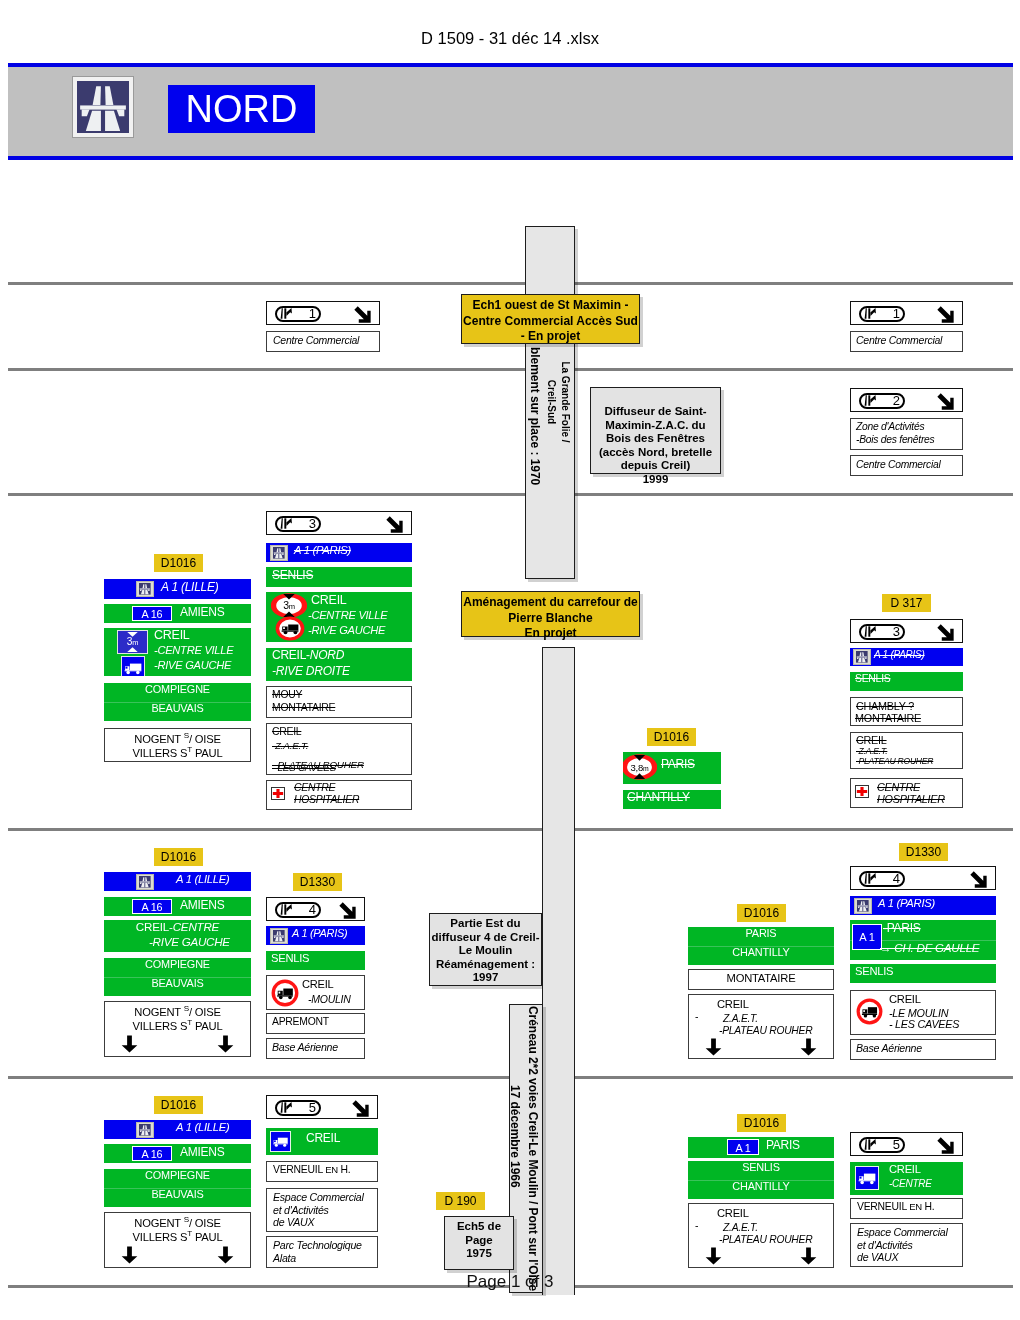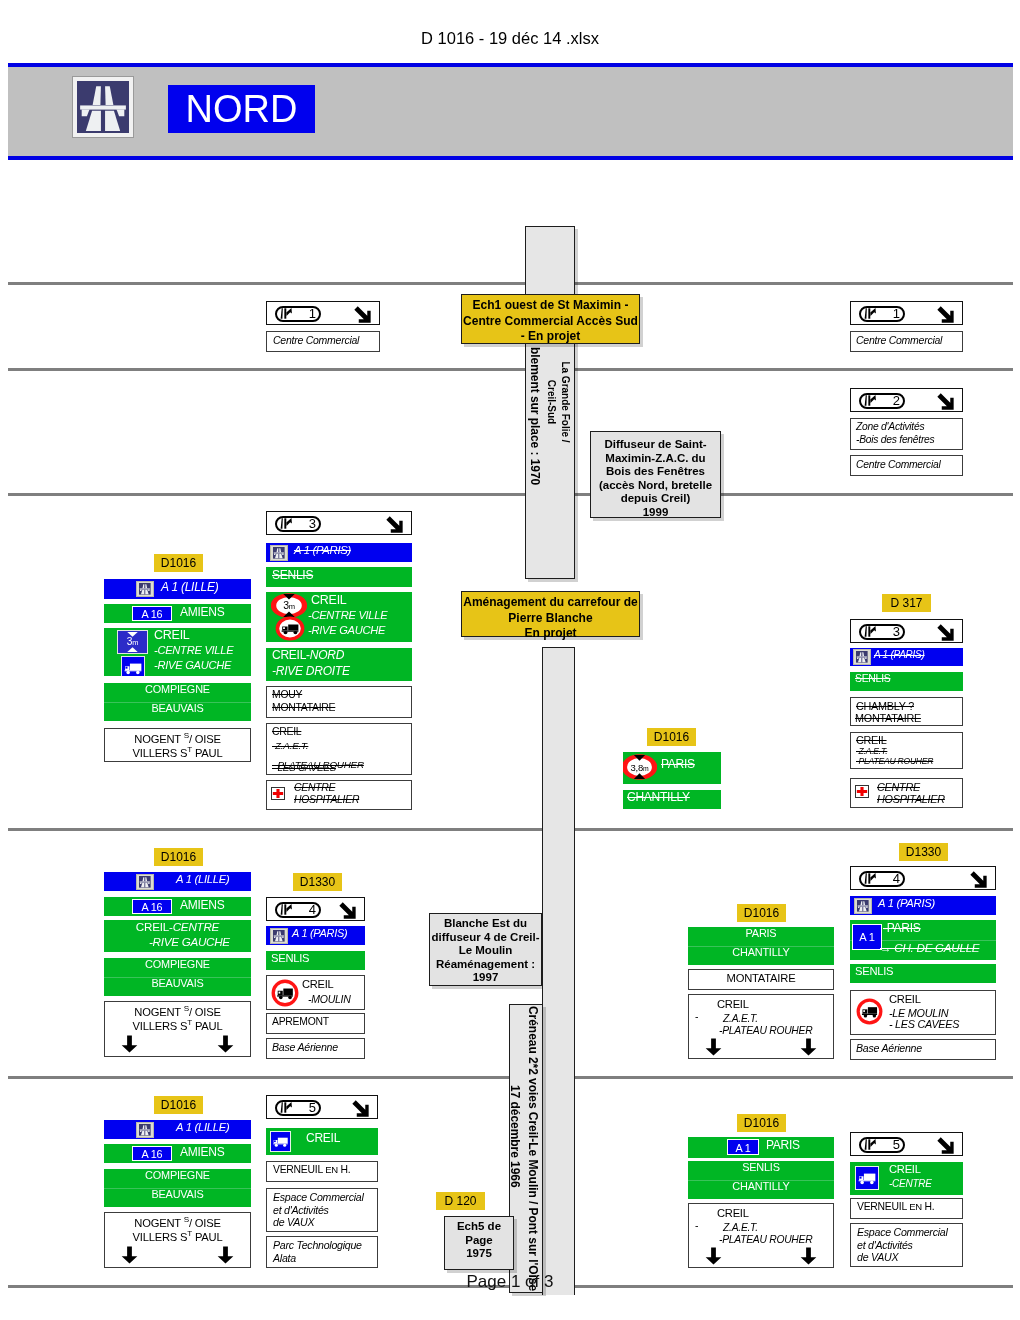--- a/index.html
+++ b/index.html
@@ -46,21 +46,21 @@
   .vtxt{position:absolute;transform-origin:left top;transform:rotate(90deg);white-space:nowrap;
         font-size:12px;font-weight:bold;color:#000;letter-spacing:-0.05px;}
   
   .rbadge{position:absolute;box-sizing:border-box;background:#e7c417;color:#000;
           font-size:12px;text-align:center;line-height:18px;}
 </style>
 </head>
 <body>
 
 <div class="page">
-<div id="doctitle">D 1016 - 19 déc 14 .xlsx</div>
+<div id="doctitle">D 1509 - 31 déc 14 .xlsx</div>
 <div class="hdrband">
 <span class="hdr-mw">
         <svg viewBox="0 0 100 100" width="52" height="52" style="display:block;">
           <rect width="100" height="100" fill="#3b3b6e"></rect>
           <path d="M37,10 L30,46 L45,46 L46,10 Z" fill="#eef0f2"></path>
           <path d="M63,10 L70,46 L55,46 L54,10 Z" fill="#eef0f2"></path>
           <rect x="6" y="47" width="88" height="8" fill="#eef0f2"></rect>
           <path d="M9,55 L9,68 L19,68 L24,55 Z" fill="#eef0f2"></path>
           <path d="M91,55 L91,68 L81,68 L76,55 Z" fill="#eef0f2"></path>
           <path d="M29,57 L17,96 L46,96 L46,57 Z" fill="#eef0f2"></path>
@@ -140,21 +140,21 @@
         </svg>
       </span>
     </div>
 <div class="sg w" style="left:850px;top:418px;width:113px;height:32px;font-size:10.3px;">
       <span class="sgtxt it" style="left:5px;top:2px;">Zone d'Activités</span>
       <span class="sgtxt it" style="left:5px;top:15px;">-Bois des fenêtres</span>
     </div>
 <div class="sg w" style="left:850px;top:455px;width:113px;height:21px;font-size:10.3px;">
       <span class="sgtxt it" style="left:5px;top:3px;">Centre Commercial</span>
     </div>
-<div class="gbox shad" style="left:590px;top:387px;width:131px;height:87px;padding-top:6px;margin-top:44px;">
+<div class="gbox shad" style="left:590px;top:387px;width:131px;height:87px;padding-top:17px;">
       <span style="display:block;">Diffuseur de Saint-</span>
       <span style="display:block;">Maximin-Z.A.C. du</span>
       <span style="display:block;">Bois des Fenêtres</span>
       <span style="display:block;">(accès Nord, bretelle</span>
       <span style="display:block;">depuis Creil)</span>
       <span style="display:block;">1999</span>
     </div>
 <div class="rbadge" style="left:154px;top:554px;width:49px;height:18px;">D1016</div>
 <div class="sg b" style="left:104px;top:579px;width:147px;height:20px;">
       <span style="position:absolute;left:32px;top:2px;line-height:0;background:#dcdcd2;padding:1.2px;border:0.6px solid #b8b8aa;box-sizing:border-box;width:18px;height:16px;">
@@ -516,21 +516,21 @@
           <circle cx="68" cy="66" r="6.5" fill="#000"></circle>
         </svg></span>
       <span class="sgtxt" style="left:38px;top:2px;font-size:11.2px;">CREIL</span>
       <span class="sgtxt it" style="left:38px;top:16px;font-size:10.8px;">-LE MOULIN</span>
       <span class="sgtxt it" style="left:38px;top:27px;font-size:10.8px;">- LES CAVEES</span>
     </div>
 <div class="sg w" style="left:850px;top:1039px;width:146px;height:21px;font-size:10.6px;">
       <span class="sgtxt it" style="left:5px;top:2px;">Base Aérienne</span>
     </div>
 <div class="gbox shad" style="left:429px;top:913px;width:113px;height:73px;padding-top:3px;">
-      <span style="display:block;">Blanche Est du</span>
+      <span style="display:block;">Partie Est du</span>
       <span style="display:block;">diffuseur 4 de Creil-</span>
       <span style="display:block;">Le Moulin</span>
       <span style="display:block;">Réaménagement :</span>
       <span style="display:block;">1997</span>
     </div>
 <div class="vstrip" style="left:542px;top:647px;width:33px;height:648px;border-bottom:none;"></div>
     <div class="vstrip shad" style="left:509px;top:1004px;width:34px;height:289px;"></div>
     <div class="vtxt" style="left:540px;top:1006px;">Créneau 2*2 voies Creil-Le Moulin / Pont sur l'Oise</div>
     <div class="vtxt" style="left:522px;top:1085px;">17 décembre 1966</div>
 <div class="rbadge" style="left:154px;top:1096px;width:49px;height:18px;">D1016</div>
@@ -658,20 +658,20 @@
       <span class="sgtxt it" style="left:39px;top:16px;font-size:10.0px;">-CENTRE</span>
     </div>
 <div class="sg w" style="left:850px;top:1198px;width:113px;height:21px;">
       <span class="sgtxt" style="left:6px;top:2px;font-size:10.4px;">VERNEUIL <span style="font-size:9.5px">EN</span> H.</span>
     </div>
 <div class="sg w" style="left:850px;top:1223px;width:113px;height:44px;font-size:10.6px;">
       <span class="sgtxt it" style="left:6px;top:2px;">Espace Commercial</span>
       <span class="sgtxt it" style="left:6px;top:15px;">et d'Activités</span>
       <span class="sgtxt it" style="left:6px;top:27px;">de VAUX</span>
     </div>
-<div class="rbadge" style="left:436px;top:1192px;width:49px;height:18px;">D 120</div>
+<div class="rbadge" style="left:436px;top:1192px;width:49px;height:18px;">D 190</div>
 <div class="gbox shad" style="left:444px;top:1216px;width:70px;height:54px;padding-top:3px;">
       <span style="display:block;">Ech5 de</span>
       <span style="display:block;">Page</span>
       <span style="display:block;">1975</span>
     </div>
 <div id="pagefoot">Page 1 of 3</div>
 </div>
 
 </body></html>

